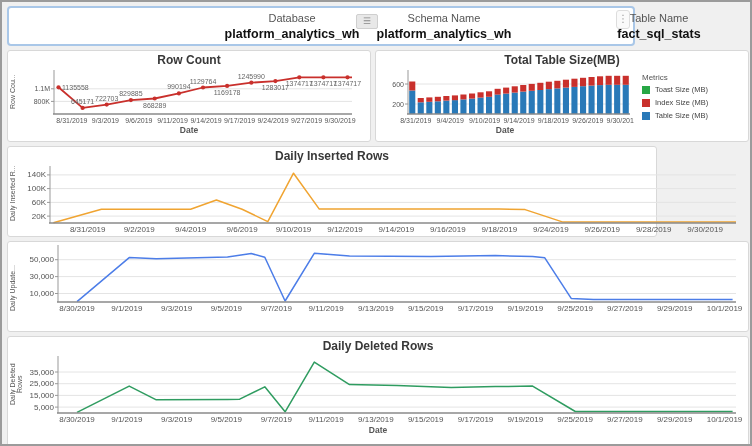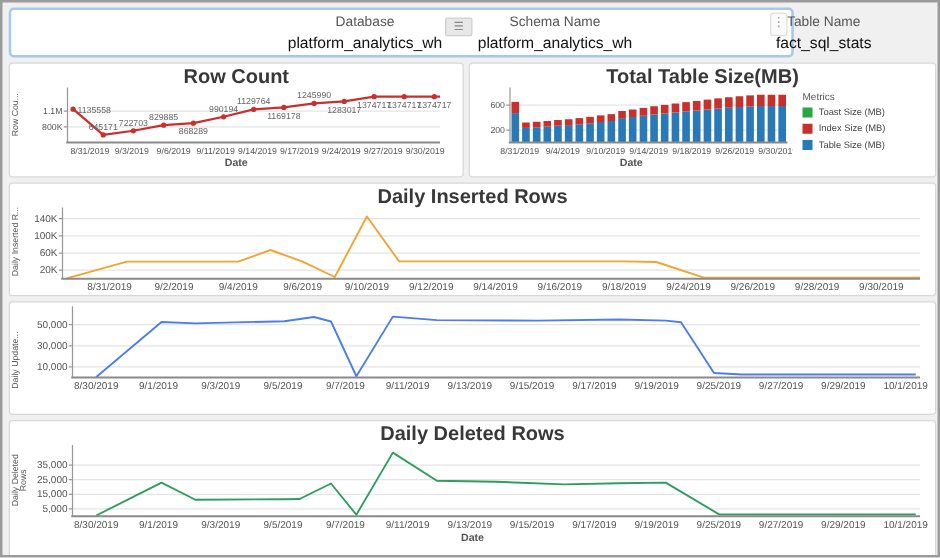--- a/index.html
+++ b/index.html
@@ -4,27 +4,27 @@
 <style>
   html,body{margin:0;padding:0;background:#dcdcdc;}
   body{font-family:"Liberation Sans", sans-serif;}
   #page{position:relative;width:748px;height:442px;background:#f0f0f0;border:2px solid #9b9b9b;overflow:hidden;}
   .panel{position:absolute;background:#fff;border:1px solid #d8d8d8;border-radius:3px;box-sizing:border-box;}
   
   #header{position:absolute;left:5px;top:4px;width:628px;height:40px;background:#fff;
           border:2px solid #a9c7e8;border-radius:4px;box-sizing:border-box;}
   .hfield{position:absolute;top:3px;text-align:center;}
   .hfield .hlabel{font-size:11px;color:#555;line-height:14px;}
-  .hfield .hvalue{font-size:12.5px;font-weight:normal;color:#111;line-height:18px;cursor:pointer;}
+  .hfield .hvalue{font-size:12.5px;font-weight:bold;color:#111;line-height:18px;cursor:pointer;}
   #schema-menu-btn{position:absolute;left:347px;top:6px;width:20px;height:13px;background:#e8e8e8;
         border:1px solid #cfcfcf;border-radius:2px;color:#888;font-size:9px;line-height:12px;text-align:center;cursor:pointer;}
   #kebab-btn{position:absolute;right:3px;top:2px;width:12px;height:17px;border:1px solid #ddd;border-radius:3px;
         color:#999;font-size:10px;line-height:16px;text-align:center;background:#fafafa;cursor:pointer;}
   
-  .chart-title{text-align:center;font-size:16px;font-weight:bold;color:#383838;padding-top:2px;height:14px;}
+  .chart-title{text-align:center;font-size:12px;font-weight:bold;color:#383838;padding-top:2px;height:14px;}
   .xlabel{text-align:center;font-size:8.5px;font-weight:bold;color:#555;height:11px;}
   .ylabel{position:absolute;left:1px;width:12px;font-size:7px;color:#555;
           writing-mode:vertical-rl;transform:rotate(180deg);text-align:center;}
   svg{display:block;}
   svg text{font-family:"Liberation Sans", sans-serif;}
   .tick{fill:#555;font-size:8px;}
   .small .tick{font-size:7px;}
   .dlabel{fill:#666;font-size:7px;}
   
   #size-legend{position:absolute;right:4px;top:22px;width:102px;font-size:7.5px;color:#444;}
@@ -188,21 +188,21 @@
         <span class="lswatch" style="background: rgb(201, 48, 44);"></span>
         <span>Index Size (MB)</span>
       </div>
       <div class="litem">
         <span class="lswatch" style="background: rgb(41, 121, 184);"></span>
         <span>Table Size (MB)</span>
       </div>
     </div>
   </div>
 
-  <div class="panel" style="left:5px;top:144px;width:742px;height:91px;">
+  <div class="panel" style="left:5px;top:144px;width:650px;height:91px;">
     <div class="chart-title">Daily Inserted Rows</div>
     <div class="ylabel" style="top:18px;height:56px;">Daily Inserted R...</div>
     <svg width="726" height="72" style="margin-left:14px;">
         <line x1="28" x2="714" y1="53.1" y2="53.1" stroke="#e4e4e4" stroke-width="1"></line>
         <text class="tick" x="24" y="55.6" text-anchor="end">20K</text>
         <line x1="25" x2="28" y1="53.1" y2="53.1" stroke="#999"></line>
         <line x1="28" x2="714" y1="39.4" y2="39.4" stroke="#e4e4e4" stroke-width="1"></line>
         <text class="tick" x="24" y="41.9" text-anchor="end">60K</text>
         <line x1="25" x2="28" y1="39.4" y2="39.4" stroke="#999"></line>
         <line x1="28" x2="714" y1="25.6" y2="25.6" stroke="#e4e4e4" stroke-width="1"></line>

